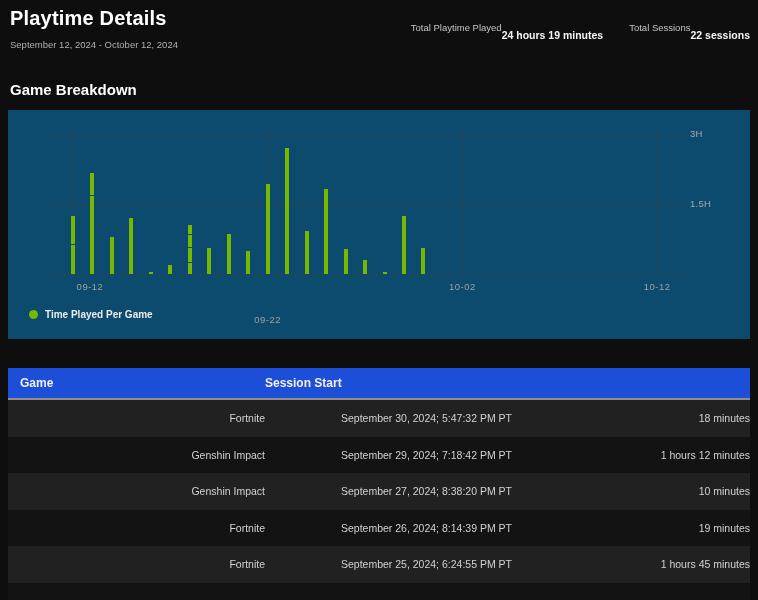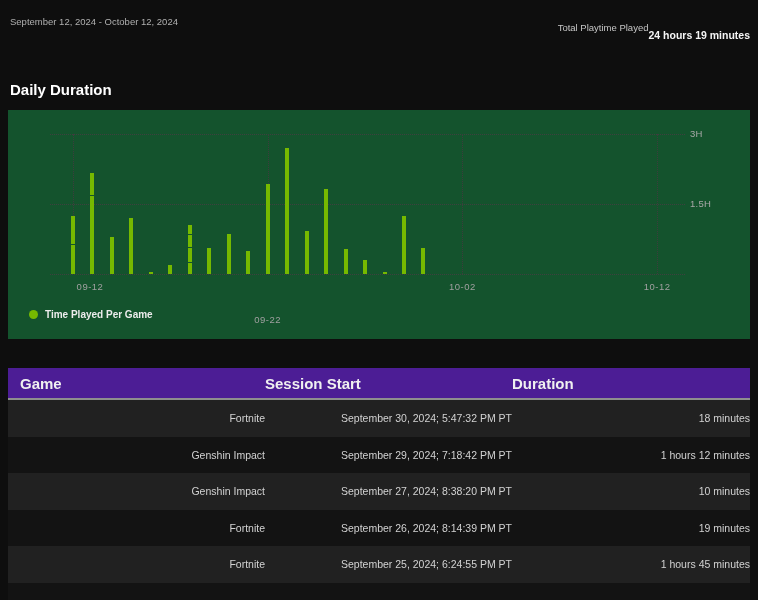--- a/index.html
+++ b/index.html
@@ -20,67 +20,72 @@
   .stat { display: flex; flex-direction: row; }
   .stat-label { font-size: 9.5px; color: #c6c6c6; }
   .stat-value { margin-top: 7px; font-size: 10.5px; font-weight: bold; color: #f5f5f5; }
 
   
   .section-title { position: absolute; left: 10px; top: 81px; font-size: 15px; font-weight: bold; }
 
   
   .chart-panel {
     position: absolute; left: 8px; top: 110px; width: 742px; height: 229px;
-    background: #14532d;
+    background: #0c4a6e;
   }
   .plot-area { position: absolute; inset: 0; }
   .hgrid { position: absolute; height: 0; border-top: 1px dotted #3f3f3f; }
   .vgrid { position: absolute; width: 0; border-left: 1px dotted #3c3c3c; }
   .ytick { position: absolute; font-size: 9.5px; color: #a8a8a8; letter-spacing: 0.3px; }
   .xtick { position: absolute; font-size: 9.5px; color: #a0a0a0; letter-spacing: 0.5px; transform: translateX(-50%); }
   .bar {
     position: absolute; width: 4px; bottom: 65px;
     display: flex; flex-direction: column-reverse; gap: 1px;
   }
   .bar .seg { width: 100%; background: #76b900; }
   .legend { position: absolute; left: 21px; top: 199px; display: flex; align-items: center; gap: 7px; }
   .legend-dot { width: 9px; height: 9px; border-radius: 50%; background: #76b900; }
   .legend-label { font-size: 10px; font-weight: bold; color: #ececec; }
 
   
   .sessions-table { position: absolute; left: 8px; top: 368px; width: 742px; bottom: 0; overflow: hidden; }
   .t-header {
     display: grid; grid-template-columns: 245px 247px 1fr;
     align-items: center; height: 30px; padding-left: 12px;
-    background: #4c1d95; font-size: 15px; font-weight: bold; color: #f0f0f0;
+    background: #1d4ed8; font-size: 12px; font-weight: bold; color: #f0f0f0;
   }
   .t-sep { height: 2px; background: #8e8e8e; }
   .t-row {
     display: grid; grid-template-columns: 245px 247px 1fr;
     align-items: center; height: 36.5px; padding-left: 12px;
     font-size: 10.5px; color: #d2d2d2; text-align: right;
   }
   .t-row.odd  { background: #212121; }
   .t-row.even { background: #131313; }
   .t-row.partial { height: 18px; }
 </style>
 </head>
 <body>
 
 <div class="topbar">
+  <div class="page-title">Playtime Details</div>
   <div class="date-range">September 12, 2024 - October 12, 2024</div>
   <div class="stats">
     <div class="stat">
       <span class="stat-label">Total Playtime Played</span>
       <span class="stat-value">24 hours 19 minutes</span>
     </div>
+    <div class="stat">
+      <span class="stat-label">Total Sessions</span>
+      <span class="stat-value">22 sessions</span>
+    </div>
   </div>
 </div>
 
-<div class="section-title">Daily Duration</div>
+<div class="section-title">Game Breakdown</div>
 
 <div class="chart-panel">
   <div class="plot-area">
       <div class="hgrid" style="top: 23.9px; left: 42px; width: 635px;"></div>
       <div class="ytick" style="left: 682px; top: 17.9px;">3H</div>
       <div class="hgrid" style="top: 93.95px; left: 42px; width: 635px;"></div>
       <div class="ytick" style="left: 682px; top: 87.95px;">1.5H</div>
       <div class="hgrid" style="top: 164px; left: 42px; width: 635px;"></div>
       <div class="vgrid" style="left: 65px; top: 24px; height: 140px;"></div>
       <div class="xtick" style="left: 65px; top: 171px; padding-left: 34px;">09-12</div>
@@ -156,21 +161,20 @@
   <div class="legend">
     <span class="legend-dot"></span>
     <span class="legend-label">Time Played Per Game</span>
   </div>
 </div>
 
 <div class="sessions-table">
   <div class="t-header">
     <span>Game</span>
     <span>Session Start</span>
-    <span>Duration</span>
   </div>
   <div class="t-sep"></div>
   <div id="t-body">
       <div class="t-row odd">
     <span>Fortnite</span>
     <span>September 30, 2024; 5:47:32 PM PT</span>
     <span>18 minutes</span>
   </div>
       <div class="t-row even">
     <span>Genshin Impact</span>

